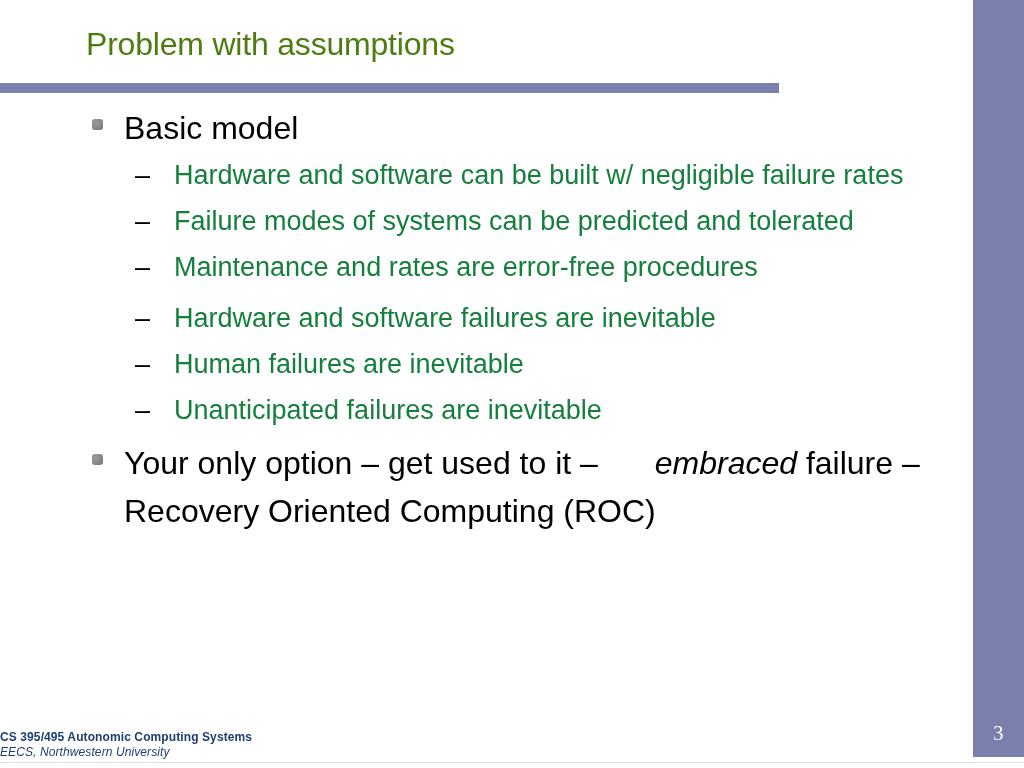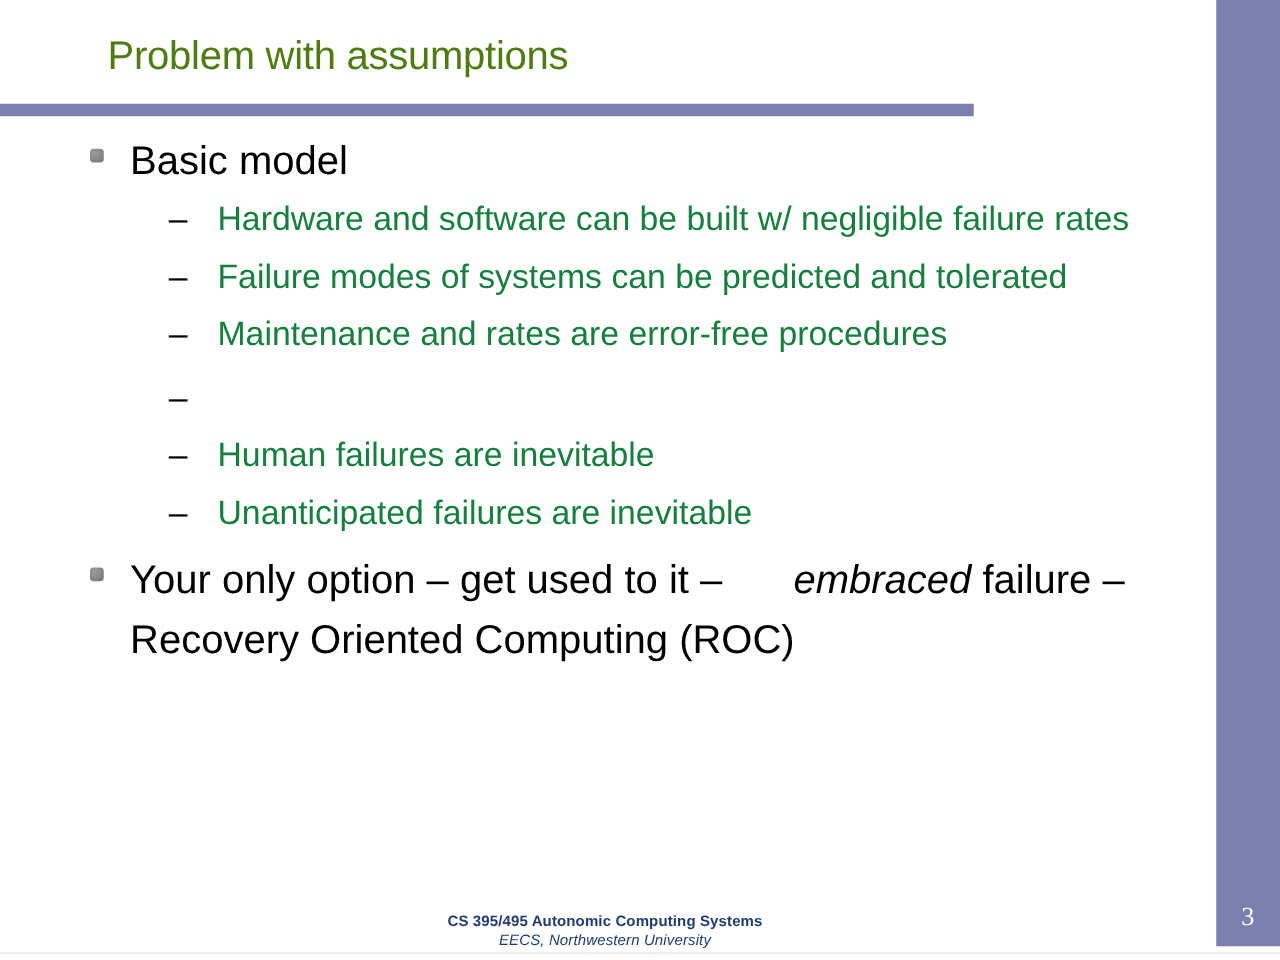--- a/index.html
+++ b/index.html
@@ -81,21 +81,21 @@
     height: 600px;
   }
 
   .bullet-row {
     display: flex;
     align-items: flex-start;
   }
 
   
   .lvl1 {
-    padding-left: 68px;
+    padding-left: 88px;
     margin-bottom: 1px;
   }
   .lvl1 .marker {
     flex: 0 0 auto;
     width: 36px;
     padding-top: 15px;
     box-sizing: border-box;
   }
   .dot {
     display: block;
@@ -137,21 +137,20 @@
 
   
   .group-gap { height: 5px; }
 
   
   .footer {
     position: absolute;
     left: 0;
     top: 730px;
     width: 968px;
-    text-align: center;
     color: #1f3d73;
   }
   .footer-line1 {
     font-size: 12px;
     font-weight: bold;
     line-height: 15px;
     letter-spacing: 0.1px;
   }
   .footer-line2 {
     font-size: 12px;
@@ -202,20 +201,21 @@
     <div class="bullet-row lvl2">
       <span class="marker">–</span>
       <span class="text">Maintenance and rates are error-free procedures</span>
     </div>
 
     <div class="group-gap"></div>
 
 
     <div class="bullet-row lvl2">
       <span class="marker">–</span>
+      <span class="text">Hardware and software failures are inevitable</span>
     </div>
 
     <div class="bullet-row lvl2">
       <span class="marker">–</span>
       <span class="text">Human failures are inevitable</span>
     </div>
 
     <div class="bullet-row lvl2">
       <span class="marker">–</span>
       <span class="text">Unanticipated failures are inevitable</span>

